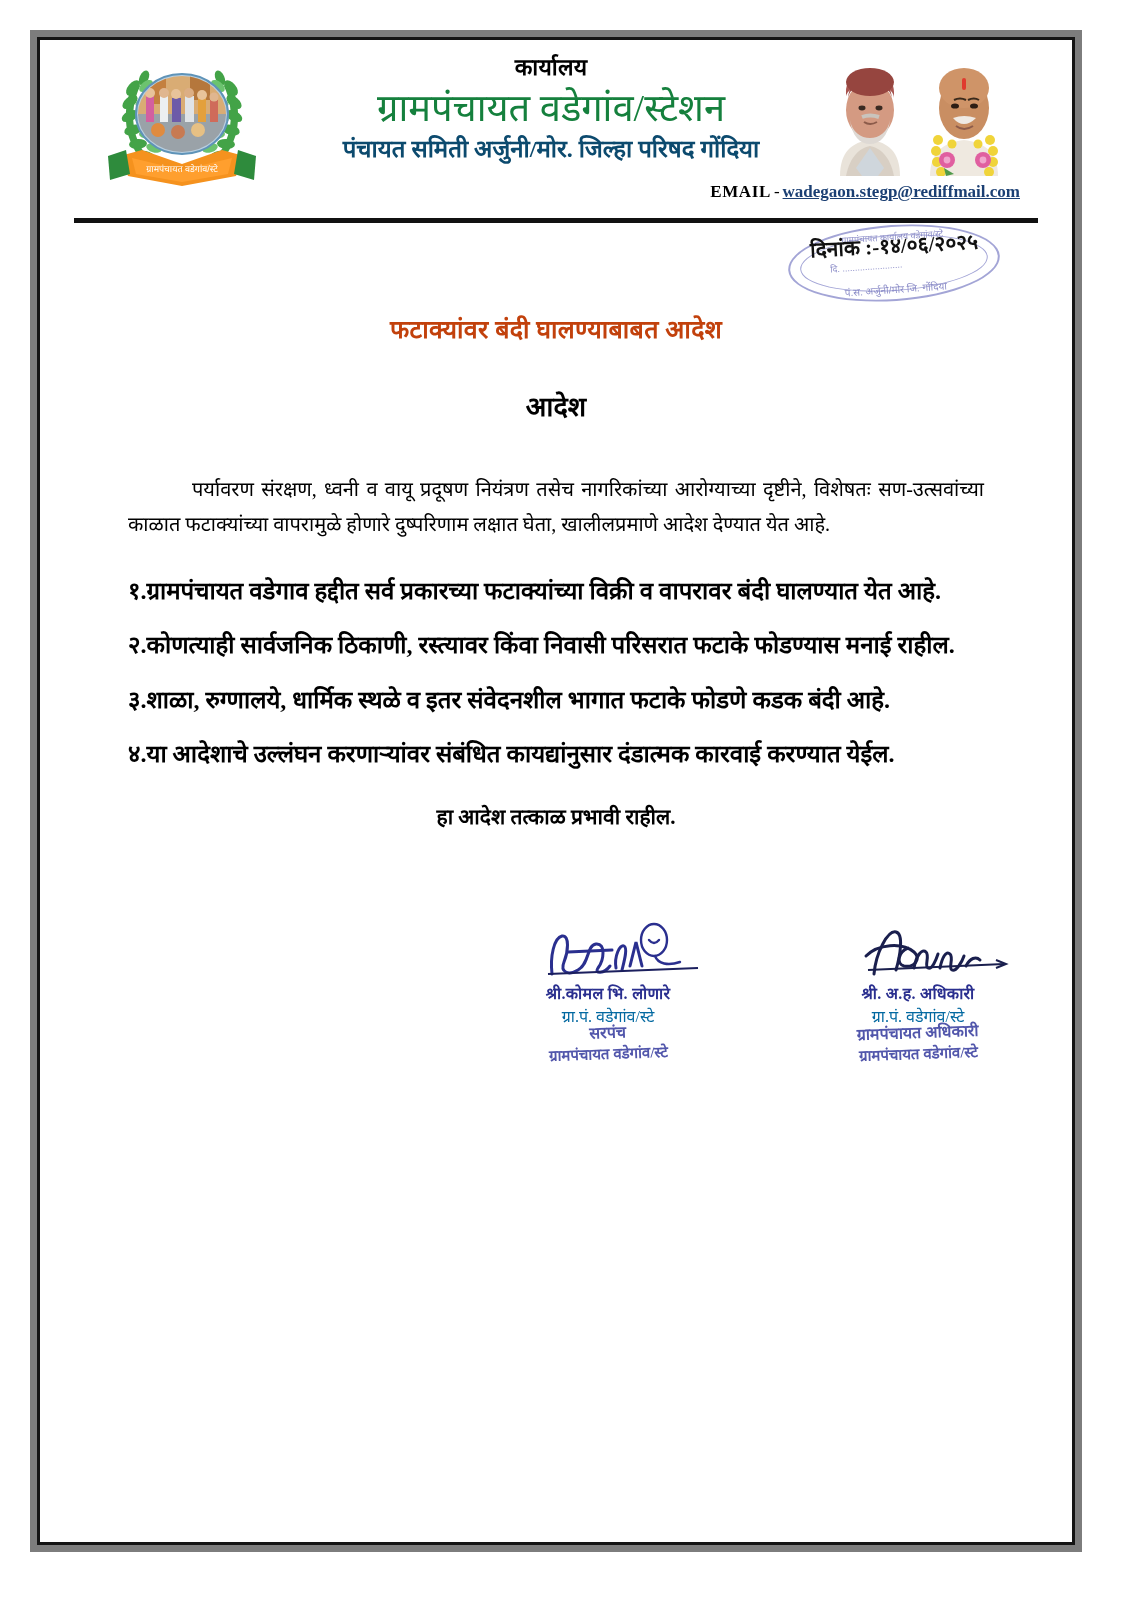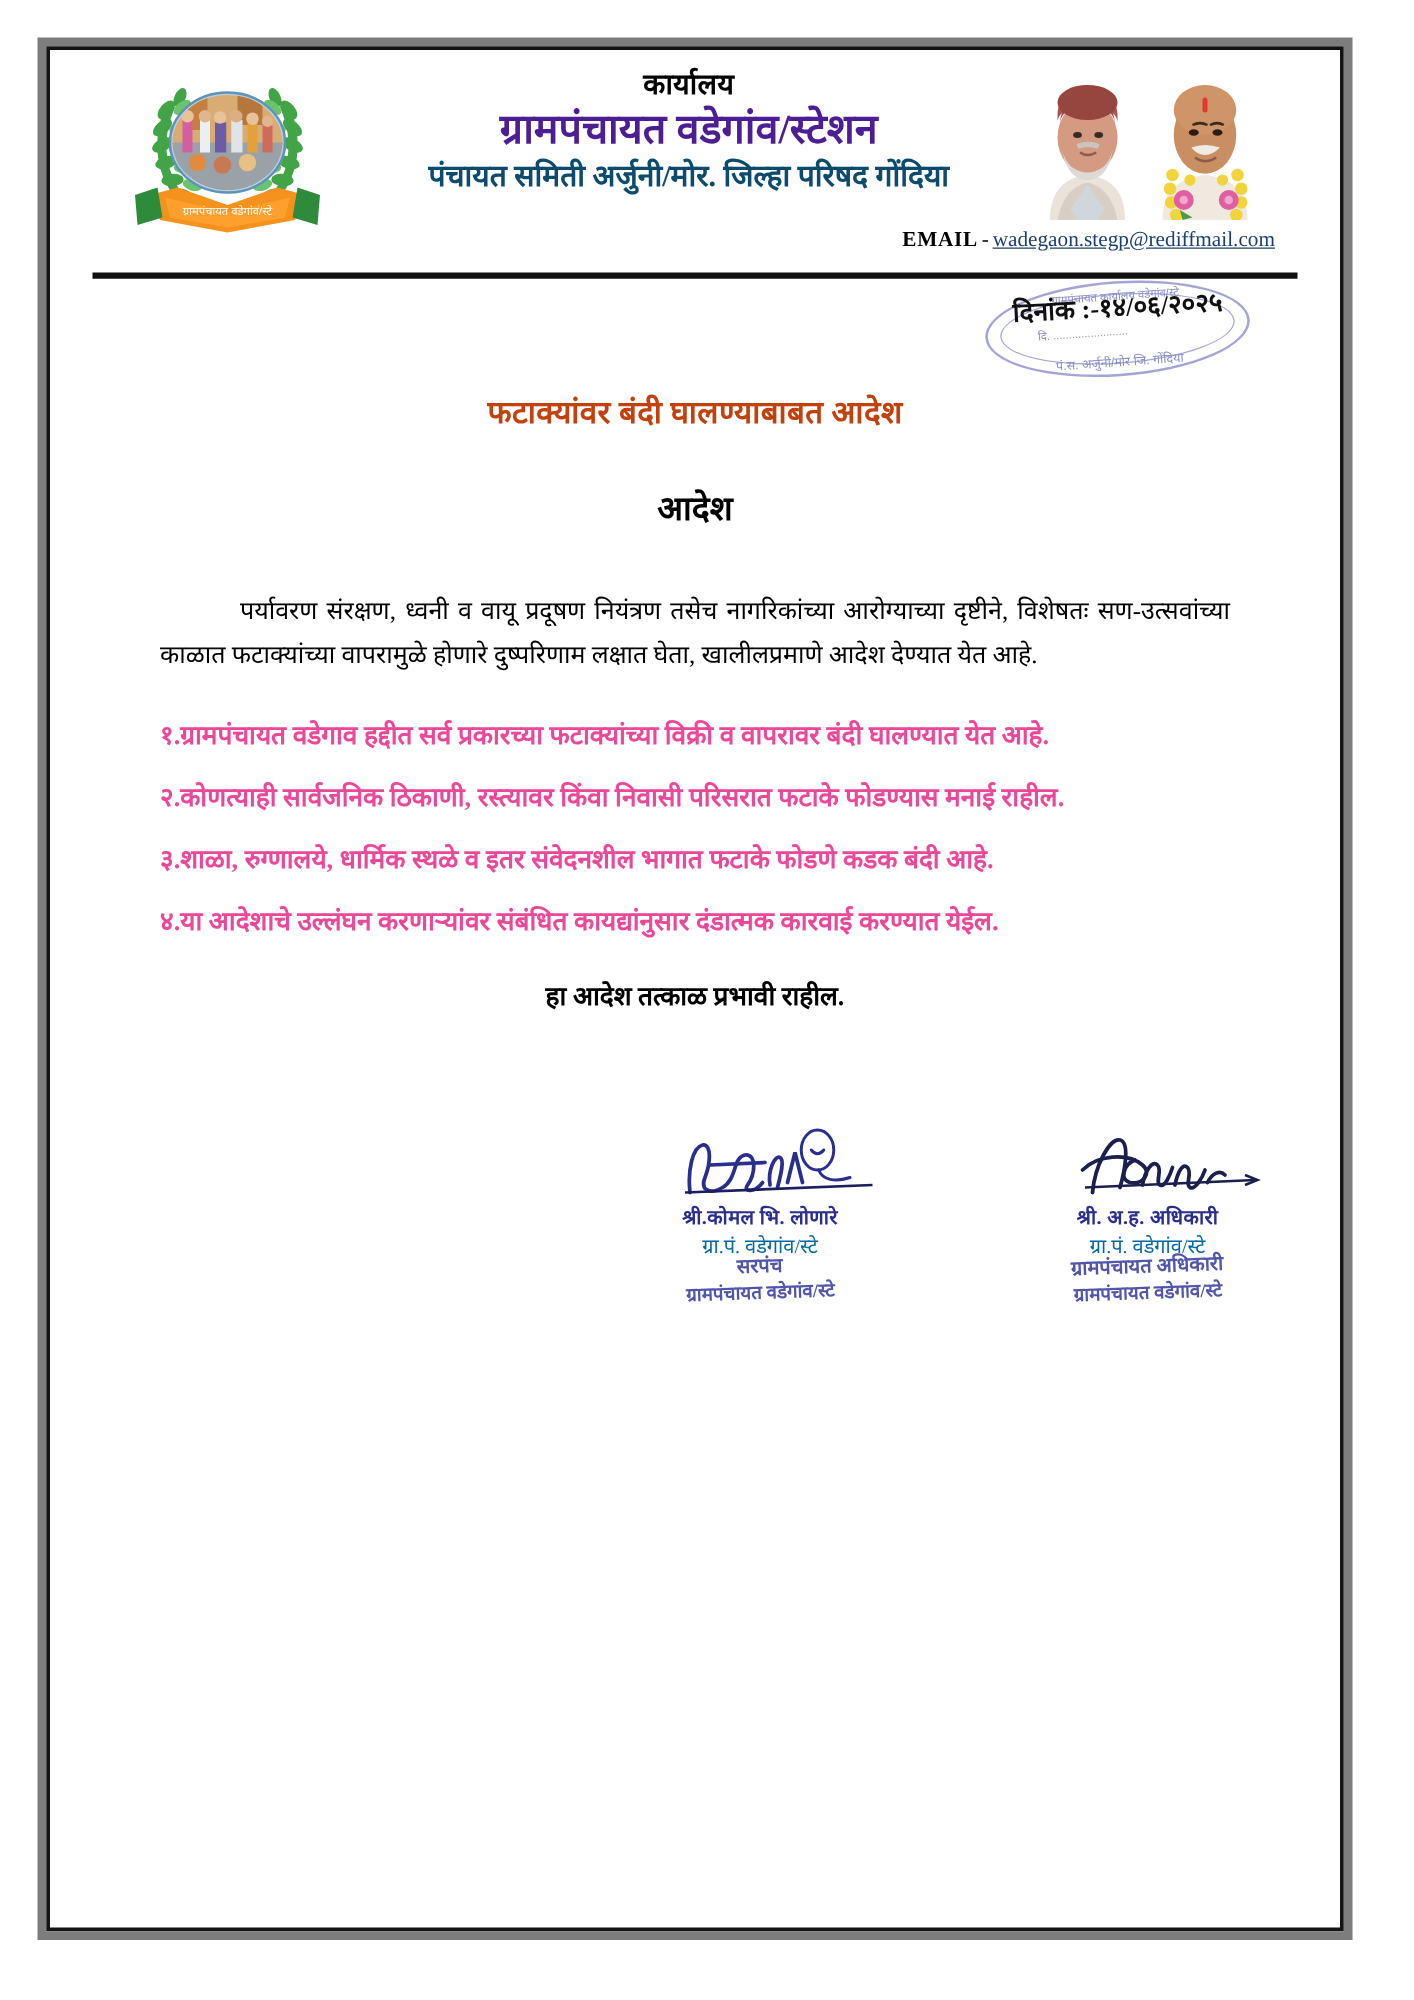--- a/index.html
+++ b/index.html
@@ -68,23 +68,23 @@
     text-align: center;
   }
   .head-line-1 {
     font-size: 23px;
     font-weight: 700;
     color: #000;
     line-height: 1.25;
     letter-spacing: .2px;
   }
   .head-line-2 {
-    font-size: 33px;
-    font-weight: 700;
-    color: #4c1d95;
+    font-size: 38px;
+    font-weight: 400;
+    color: #15803d;
     line-height: 1.32;
     white-space: nowrap;
   }
   .head-line-3 {
     font-size: 24px;
     font-weight: 700;
     color: #0c4a6e;
     line-height: 1.35;
     white-space: nowrap;
   }
@@ -93,21 +93,21 @@
     right: 24px;
     top: 142px;
     font-size: 17px;
     font-weight: 700;
     color: #000;
     white-space: nowrap;
   }
   .email-row .email-label { font-weight: 700; letter-spacing: .6px; }
   .email-row .email-dash { font-weight: 400; padding: 0 3px; }
   .email-row .email-addr {
-    font-weight: 400;
+    font-weight: 700;
     color: #1b3f73;
     text-decoration: underline;
   }
 
   .head-rule {
     height: 0;
     margin: 6px 6px 0 6px;
     border-top: 5px solid #111;
   }
 
@@ -183,24 +183,24 @@
     text-align: justify;
     text-indent: 64px;
   }
 
   .clauses {
     margin: 30px 0 0 0;
     padding: 0;
     list-style: none;
   }
   .clauses li {
-    font-size: 21px;
+    font-size: 24px;
     font-weight: 700;
     line-height: 1.6;
-    color: #ec4899;
+    color: #000000;
     margin-bottom: 16px;
   }
 
   .closing {
     text-align: center;
     font-size: 21px;
     font-weight: 700;
     color: #000;
     margin: 28px 0 16px 0;
   }

